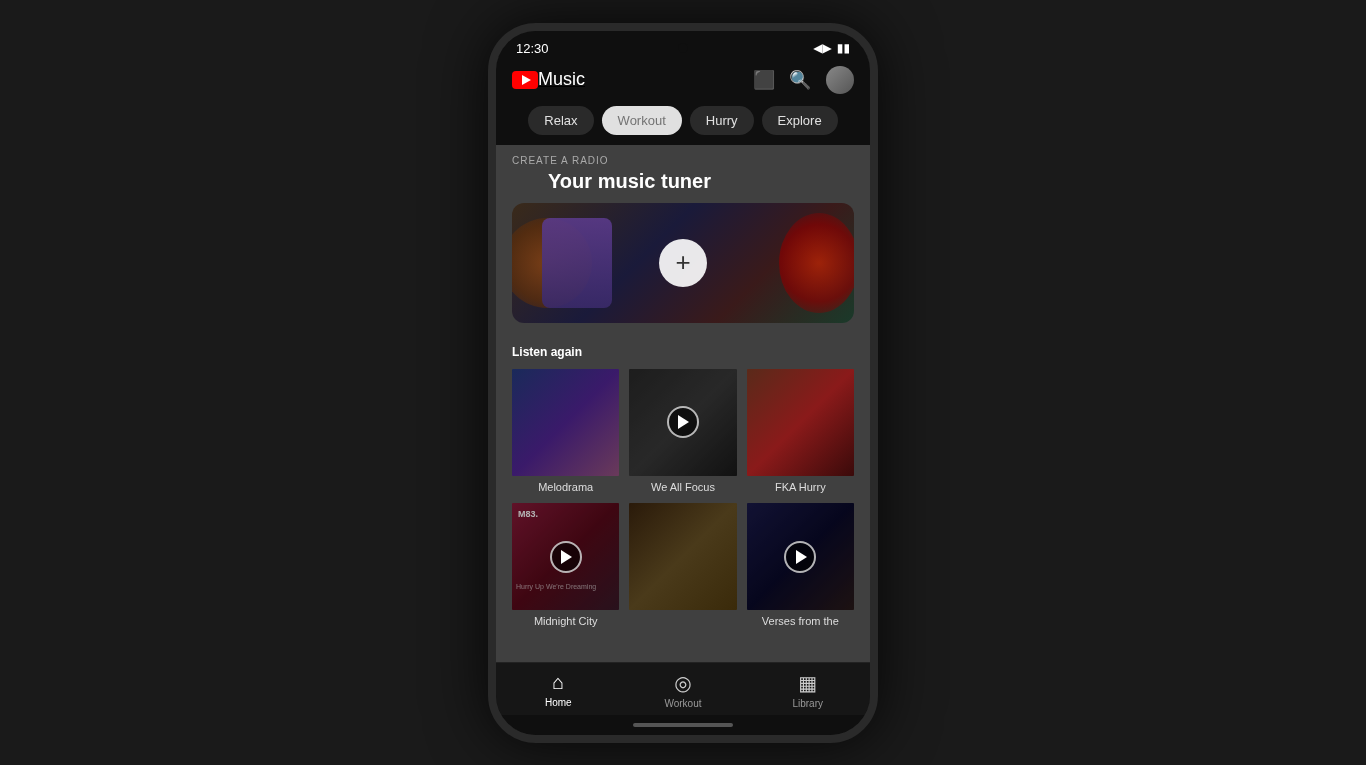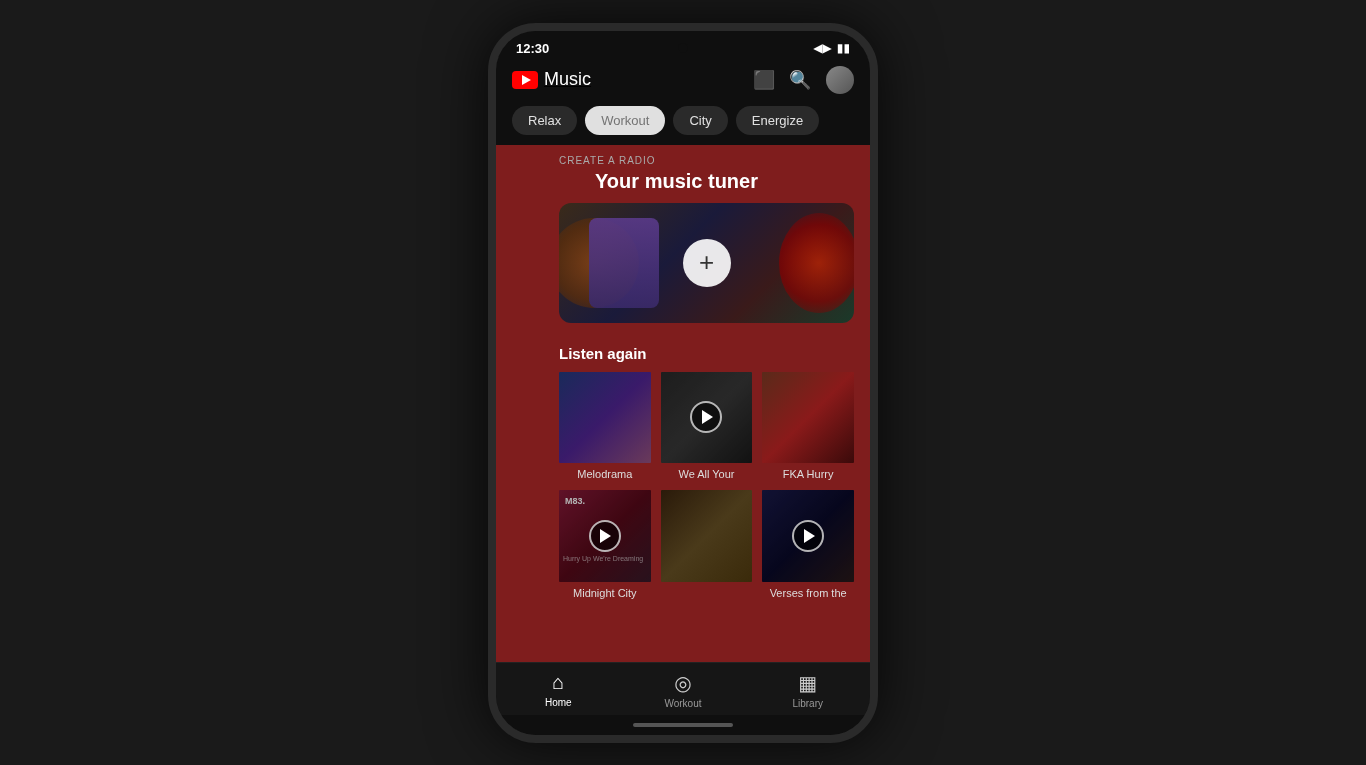--- a/index.html
+++ b/index.html
@@ -41,21 +41,21 @@
       display: flex;
       justify-content: space-between;
       align-items: center;
       padding: 10px 20px 4px 20px;
       background: #0f0f0f;
       flex-shrink: 0;
     }
     .status-time {
       color: #fff;
       font-size: 13px;
-      font-weight: 700;
+      font-weight: 400;
     }
     .status-icons {
       display: flex;
       align-items: center;
       gap: 5px;
     }
     .signal-icon {
       color: #fff;
       font-size: 12px;
     }
@@ -79,21 +79,21 @@
       display: flex;
       align-items: center;
       justify-content: space-between;
       padding: 6px 16px 8px 16px;
       background: #0f0f0f;
       flex-shrink: 0;
     }
     .logo-area {
       display: flex;
       align-items: center;
-      gap: 6px;
+      gap: 0;
       text-decoration: underline;
     }
     .yt-logo {
       width: 26px;
       height: 18px;
       background: #ff0000;
       border-radius: 4px;
       display: flex;
       align-items: center;
       justify-content: center;
@@ -128,20 +128,21 @@
       background: linear-gradient(135deg, #888, #555);
     }
 
     
     .mood-chips {
       display: flex;
       gap: 8px;
       padding: 4px 16px 10px 16px;
       background: #0f0f0f;
       flex-shrink: 0;
+      justify-content: center;
     }
     .chip {
       padding: 7px 16px;
       border-radius: 20px;
       font-size: 13px;
       cursor: pointer;
       font-weight: 500;
       border: none;
       outline: none;
     }
@@ -151,23 +152,22 @@
     }
     .chip-active {
       background: #e0e0e0;
       color: #737373;
     }
 
     
     .content-scroll {
       flex: 1;
       overflow-y: auto;
-      background: #7f1d1d;
+      background: #404040;
       scrollbar-width: none;
-      padding-left: 47px;
     }
     .content-scroll::-webkit-scrollbar { display: none; }
 
     
     .section-label {
       color: #aaa;
       font-size: 10px;
       text-transform: uppercase;
       letter-spacing: 1px;
       padding: 10px 16px 2px 16px;
@@ -236,21 +236,21 @@
       font-size: 26px;
       color: #333;
       font-weight: 300;
       z-index: 2;
       cursor: pointer;
     }
 
     
     .listen-again-title {
       color: #fff;
-      font-size: 15px;
+      font-size: 12px;
       font-weight: 700;
       padding: 6px 16px 10px 16px;
     }
 
     .album-grid {
       display: grid;
       grid-template-columns: repeat(3, 1fr);
       gap: 10px;
       padding: 0 16px 10px 16px;
     }
@@ -430,22 +430,22 @@
       <div class="top-bar-actions">
         <span class="icon-btn">⬛</span>
         <span class="icon-btn">🔍</span>
         <div class="avatar"></div>
       </div>
     </div>
 
     <div class="mood-chips">
       <button class="chip chip-default">Relax</button>
       <button class="chip chip-active">Workout</button>
-      <button class="chip chip-default">City</button>
-      <button class="chip chip-default">Energize</button>
+      <button class="chip chip-default">Hurry</button>
+      <button class="chip chip-default">Explore</button>
     </div>
 
     <div class="content-scroll">
 
       <div>
         <div class="section-label">CREATE A RADIO</div>
         <div class="section-title">Your music tuner</div>
         <div class="tuner-banner">
           <div class="tuner-bg-left"></div>
           <div class="tuner-bg-right"></div>
@@ -465,21 +465,21 @@
           </div>
 
           <div class="album-item">
             <div class="album-thumb album-we-all-stand">
               <div class="album-play-overlay">
                 <div class="play-circle">
                   <div class="play-triangle"></div>
                 </div>
               </div>
             </div>
-            <span class="album-name">We All Your</span>
+            <span class="album-name">We All Focus</span>
           </div>
 
           <div class="album-item">
             <div class="album-thumb album-fka-twigs"></div>
             <span class="album-name">FKA Hurry</span>
           </div>
 
           <div class="album-item">
             <div class="album-thumb album-m83">
               <span class="album-m83-text">M83.</span>

